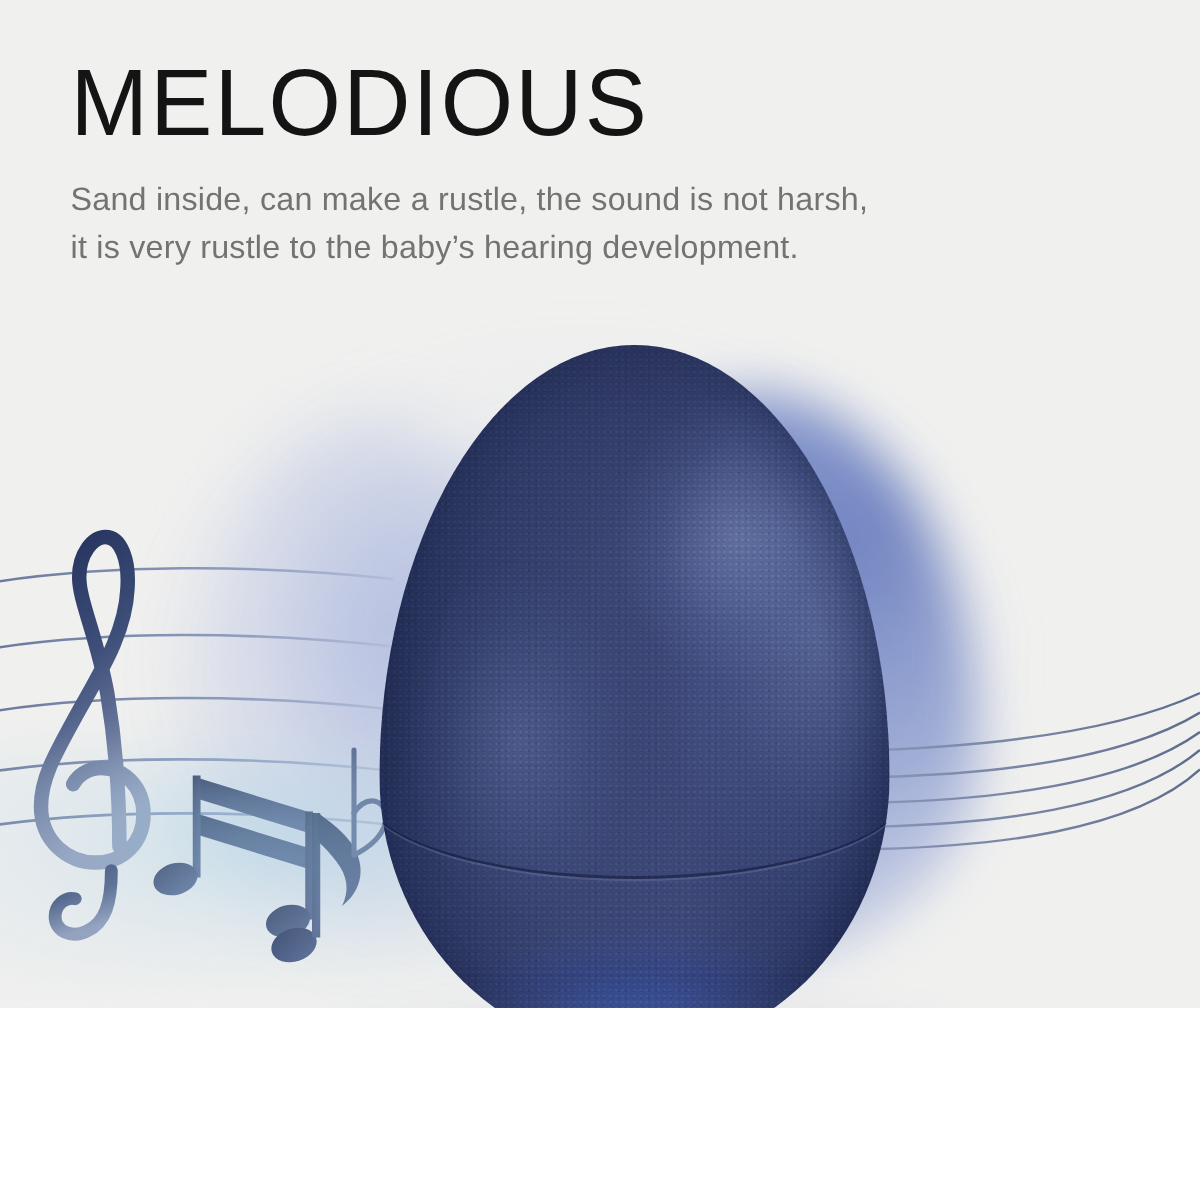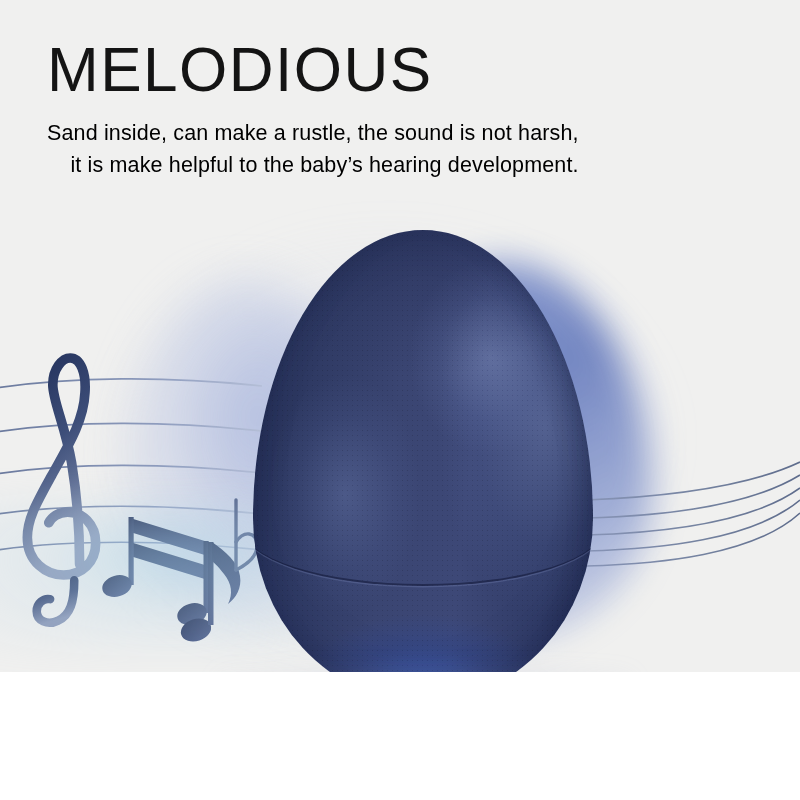--- a/index.html
+++ b/index.html
@@ -33,24 +33,23 @@
     transform-origin: left top;
   }
   .subcopy {
     position: absolute;
     left: 47px;
     top: 117px;
     font-family: "Liberation Sans", sans-serif;
     font-size: 21.5px;
     font-weight: 400;
     letter-spacing: 0.15px;
-    color: #000000;
+    color: #737373;
     line-height: 32px;
     white-space: nowrap;
-    text-align: right;
   }
   .subcopy .line { display: block; }
 
   
   .stage {
     position: absolute;
     left: 0;
     top: 170px;
     width: 800px;
     height: 630px;
@@ -234,21 +233,21 @@
 </style>
 </head>
 <body>
 
 <div id="poster">
 
   <div class="headline">MELODIOUS</div>
 
   <div class="subcopy">
     <span class="line">Sand inside, can make a rustle, the sound is not harsh,</span>
-    <span class="line">it is make helpful to the baby’s hearing development.</span>
+    <span class="line">it is very rustle to the baby’s hearing development.</span>
   </div>
 
   <div class="stage">
 
     <div class="atmo"></div>
     <div class="ghost-egg-2"></div>
     <div class="ghost-egg"></div>
 
     <svg class="music-svg" viewBox="0 0 800 630">
       <defs>

